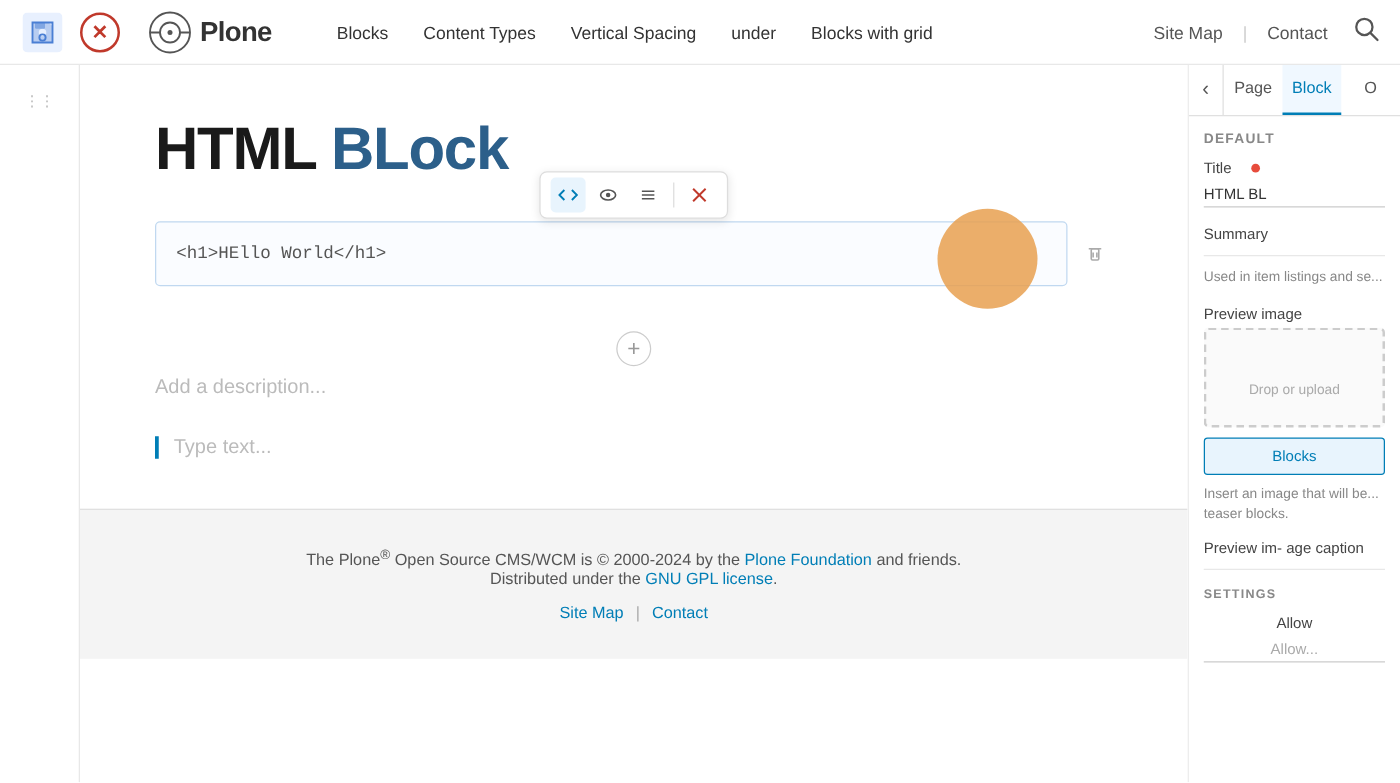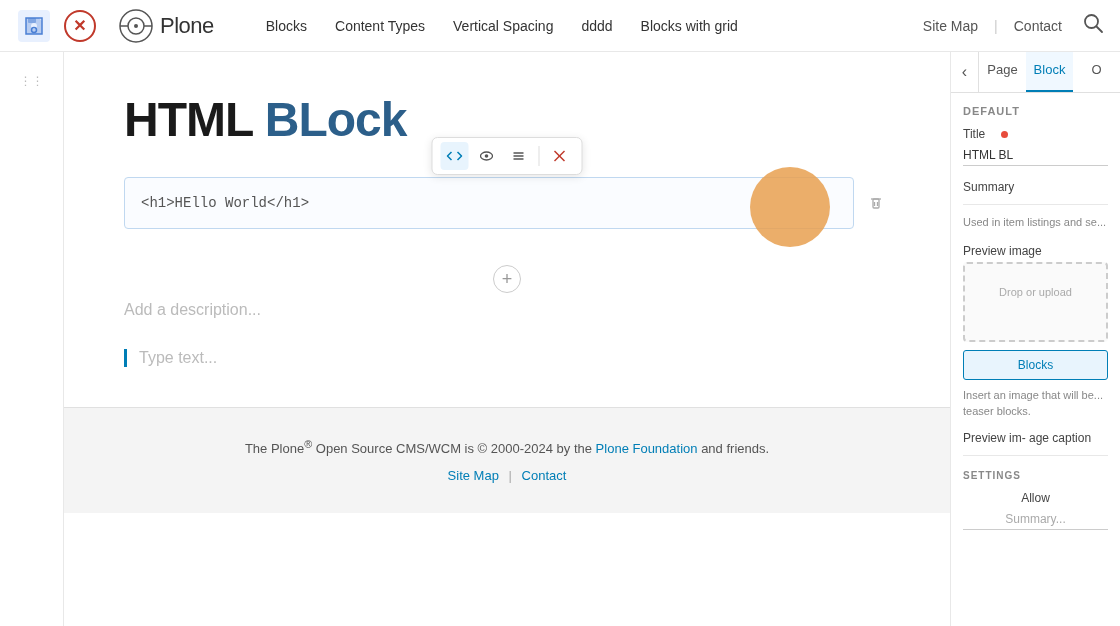--- a/index.html
+++ b/index.html
@@ -8,21 +8,21 @@
     
     .topbar {
       display: flex; align-items: center; justify-content: space-between;
       padding: 0 16px; height: 52px; background: #fff; border-bottom: 1px solid #e8e8e8; flex-shrink: 0;
     }
     .topbar-left { display: flex; align-items: center; gap: 12px; }
     .close-icon-btn {
       width: 32px; height: 32px; border-radius: 50%; border: 2px solid #c0392b; display: flex; align-items: center; justify-content: center; cursor: pointer; color: #c0392b; font-size: 16px; font-weight: bold;
     }
     .logo { display: flex; align-items: center; gap: 6px; margin-left: 10px; }
-    .logo-text { font-size: 22px; font-weight: 400; color: #333; letter-spacing: -0.5px; }
+    .logo-text { font-size: 22px; font-weight: 700; color: #333; letter-spacing: -0.5px; }
 
     
     .main-nav { display: flex; align-items: center; gap: 28px; margin-left: 40px; }
     .nav-item { font-size: 14px; color: #333; cursor: pointer; text-decoration: none; }
 
     .topbar-right { display: flex; align-items: center; gap: 20px; }
     .topbar-links { display: flex; gap: 16px; align-items: center; font-size: 14px; color: #555; }
     .topbar-links span { cursor: pointer; }
     .topbar-links .sep { color: #ccc; }
     .search-icon { cursor: pointer; font-size: 18px; color: #555; }
@@ -96,21 +96,21 @@
     .field-row { margin-bottom: 14px; }
     .field-label { font-size: 12px; color: #444; margin-bottom: 4px; display: flex; align-items: center; gap: 16px; text-align: right; }
     .required-dot { width: 7px; height: 7px; border-radius: 50%; background: #e74c3c; display: inline-block; }
     .field-input { width: 100%; border: none; border-bottom: 1px solid #ccc; padding: 3px 0; font-size: 12px; color: #333; outline: none; background: transparent; }
 
     .field-hint { font-size: 11px; color: #888; margin-top: 4px; line-height: 1.4; }
 
     
     .preview-image-section { margin-bottom: 12px; }
     .drop-zone {
-      border: 2px dashed #ccc; border-radius: 4px; padding: 20px 10px; text-align: center; color: #aaa; font-size: 11px; line-height: 1.5; margin-bottom: 8px; background: #fafafa; min-height: 80px; display: flex; align-items: flex-start; justify-content: center;
+      border: 2px dashed #ccc; border-radius: 4px; padding: 20px 10px; text-align: center; color: #aaa; font-size: 11px; line-height: 1.5; margin-bottom: 8px; background: #fafafa; min-height: 80px; display: flex; align-items: flex-end; justify-content: center;
     }
     .choose-btn {
       width: 100%; padding: 7px; background: #e8f4fd; border: 1px solid #007eb6; border-radius: 3px; color: #007eb6; font-size: 12px; cursor: pointer; text-align: center; font-weight: 500;
     }
 
     .settings-section { margin-top: 14px; }
     .settings-label { font-size: 10px; font-weight: 700; color: #888; letter-spacing: 1px; text-transform: uppercase; margin-bottom: 10px; }
     .allow-field { margin-top: 6px; text-align: center; }
     .allow-label { font-size: 12px; color: #444; margin-bottom: 4px; }
     .select-input { width: 100%; border: none; border-bottom: 1px solid #ccc; font-size: 12px; color: #aaa; padding: 3px 0; background: transparent; }
@@ -146,21 +146,21 @@
         <line x1="2" y1="18" x2="10" y2="18" stroke="#555" stroke-width="1.5"></line>
         <line x1="26" y1="18" x2="34" y2="18" stroke="#555" stroke-width="1.5"></line>
       </svg>
       <span class="logo-text">Plone</span>
     </div>
 
     <nav class="main-nav">
       <a class="nav-item">Blocks</a>
       <a class="nav-item">Content Types</a>
       <a class="nav-item">Vertical Spacing</a>
-      <a class="nav-item">dddd</a>
+      <a class="nav-item">under</a>
       <a class="nav-item">Blocks with grid</a>
     </nav>
   </div>
   <div class="topbar-right">
     <div class="topbar-links">
       <span>Site Map</span>
       <span class="sep">|</span>
       <span>Contact</span>
     </div>
     <span class="search-icon">
@@ -251,20 +251,23 @@
       <div class="blue-border-block">
         <p class="text-placeholder">Type text...</p>
       </div>
 
     </div>
 
     <div class="page-footer">
       <p>
         <span>The Plone</span><sup>®</sup><span> Open Source CMS/WCM is © 2000-2024 by the </span><a class="footer-link">Plone Foundation</a><span> and friends.</span>
       </p>
+      <p>
+        <span>Distributed under the </span><a class="footer-link">GNU GPL license</a><span>.</span>
+      </p>
       <div style="margin-top:12px;">
         <a class="footer-link">Site Map</a>
         <span style="margin: 0 6px; color:#aaa;">|</span>
         <a class="footer-link">Contact</a>
       </div>
     </div>
   </div>
 
   <div class="right-panel">
 
@@ -305,19 +308,19 @@
 
       <div class="field-row">
         <div class="field-label">Preview im- age caption</div>
         <div class="panel-divider"></div>
       </div>
 
       <div class="settings-section">
         <div class="settings-label">SETTINGS</div>
         <div class="allow-field">
           <div class="allow-label">Allow</div>
-          <div class="select-input" style="color:#aaa; font-size:12px; border-bottom:1px solid #ccc; padding:3px 0;">Summary...</div>
+          <div class="select-input" style="color:#aaa; font-size:12px; border-bottom:1px solid #ccc; padding:3px 0;">Allow...</div>
         </div>
       </div>
     </div>
   </div>
 
 </div>
 
 </body></html>

